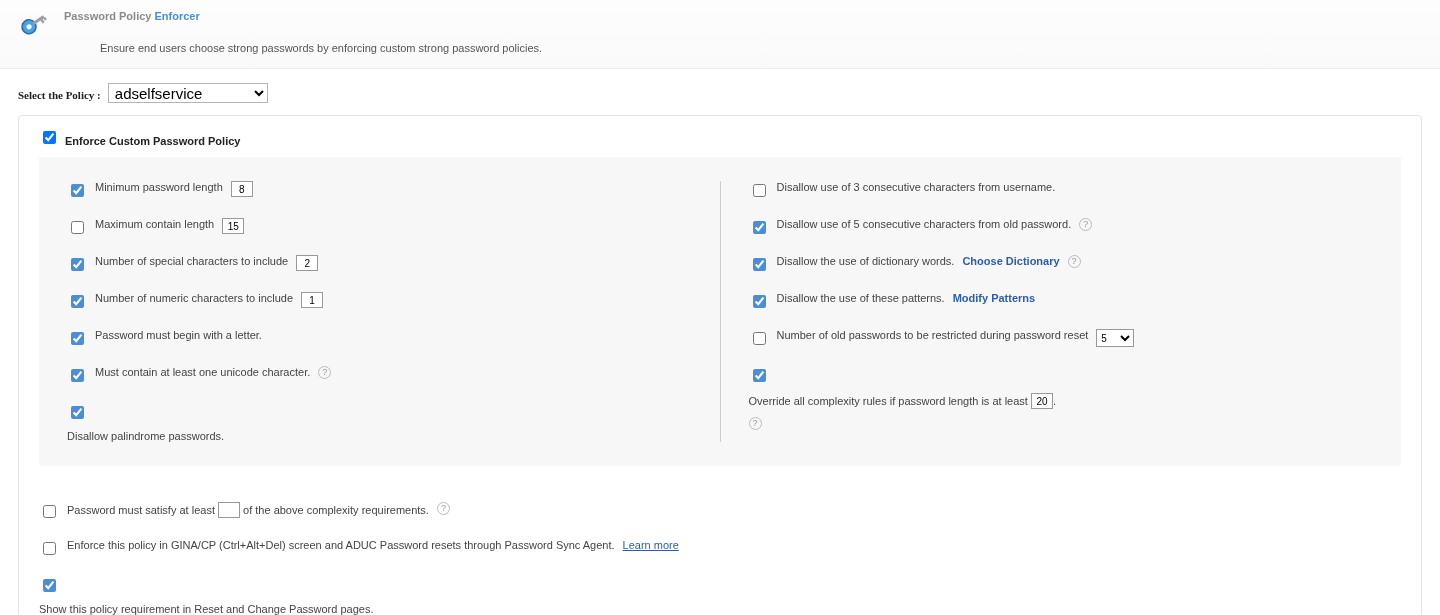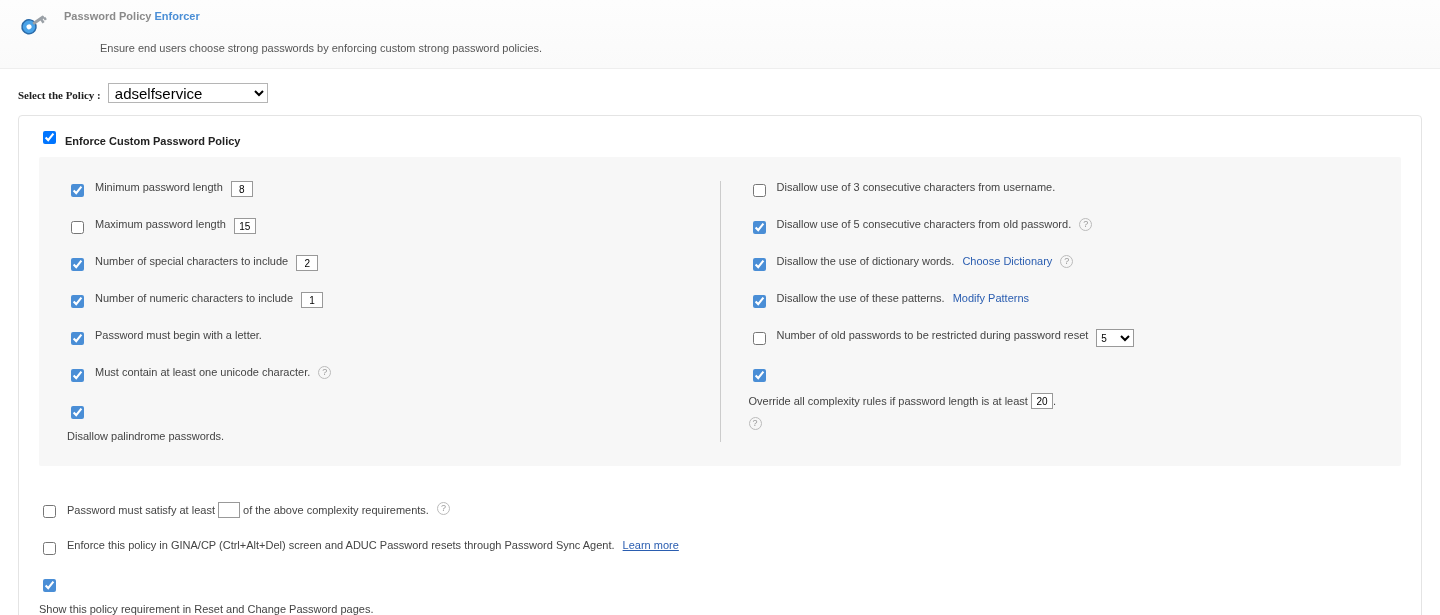--- a/index.html
+++ b/index.html
@@ -111,20 +111,21 @@
     border-radius:50%;
     font-size:9px;
     color:#999;
     align-items:center;justify-content:center;
     line-height:1;
     cursor:pointer;
   }
   .linklike {
     color:#2a5db0;
     cursor:pointer;
+    font-weight:bold;
   }
   .linklike-u {
     color:#2a5db0;
     text-decoration: underline;
     cursor:pointer;
   }
   .below {
     margin-top: 36px;
   }
   .below .rule { margin-bottom: 18px; }
@@ -172,21 +173,21 @@
       <div class="col">
 
         <div class="rule">
             <input type="checkbox" checked="" style="">
             <span>Minimum password length</span>
             <input class="tinybox" value="8" style="">
           </div>
 
         <div class="rule">
             <input type="checkbox" style="">
-            <span>Maximum password length</span>
+            <span>Maximum contain length</span>
             <input class="tinybox" value="15" style="">
           </div>
 
         <div class="rule">
             <input type="checkbox" checked="" style="">
             <span>Number of special characters to include</span>
             <input class="tinybox" value="2" style="">
           </div>
 
 

